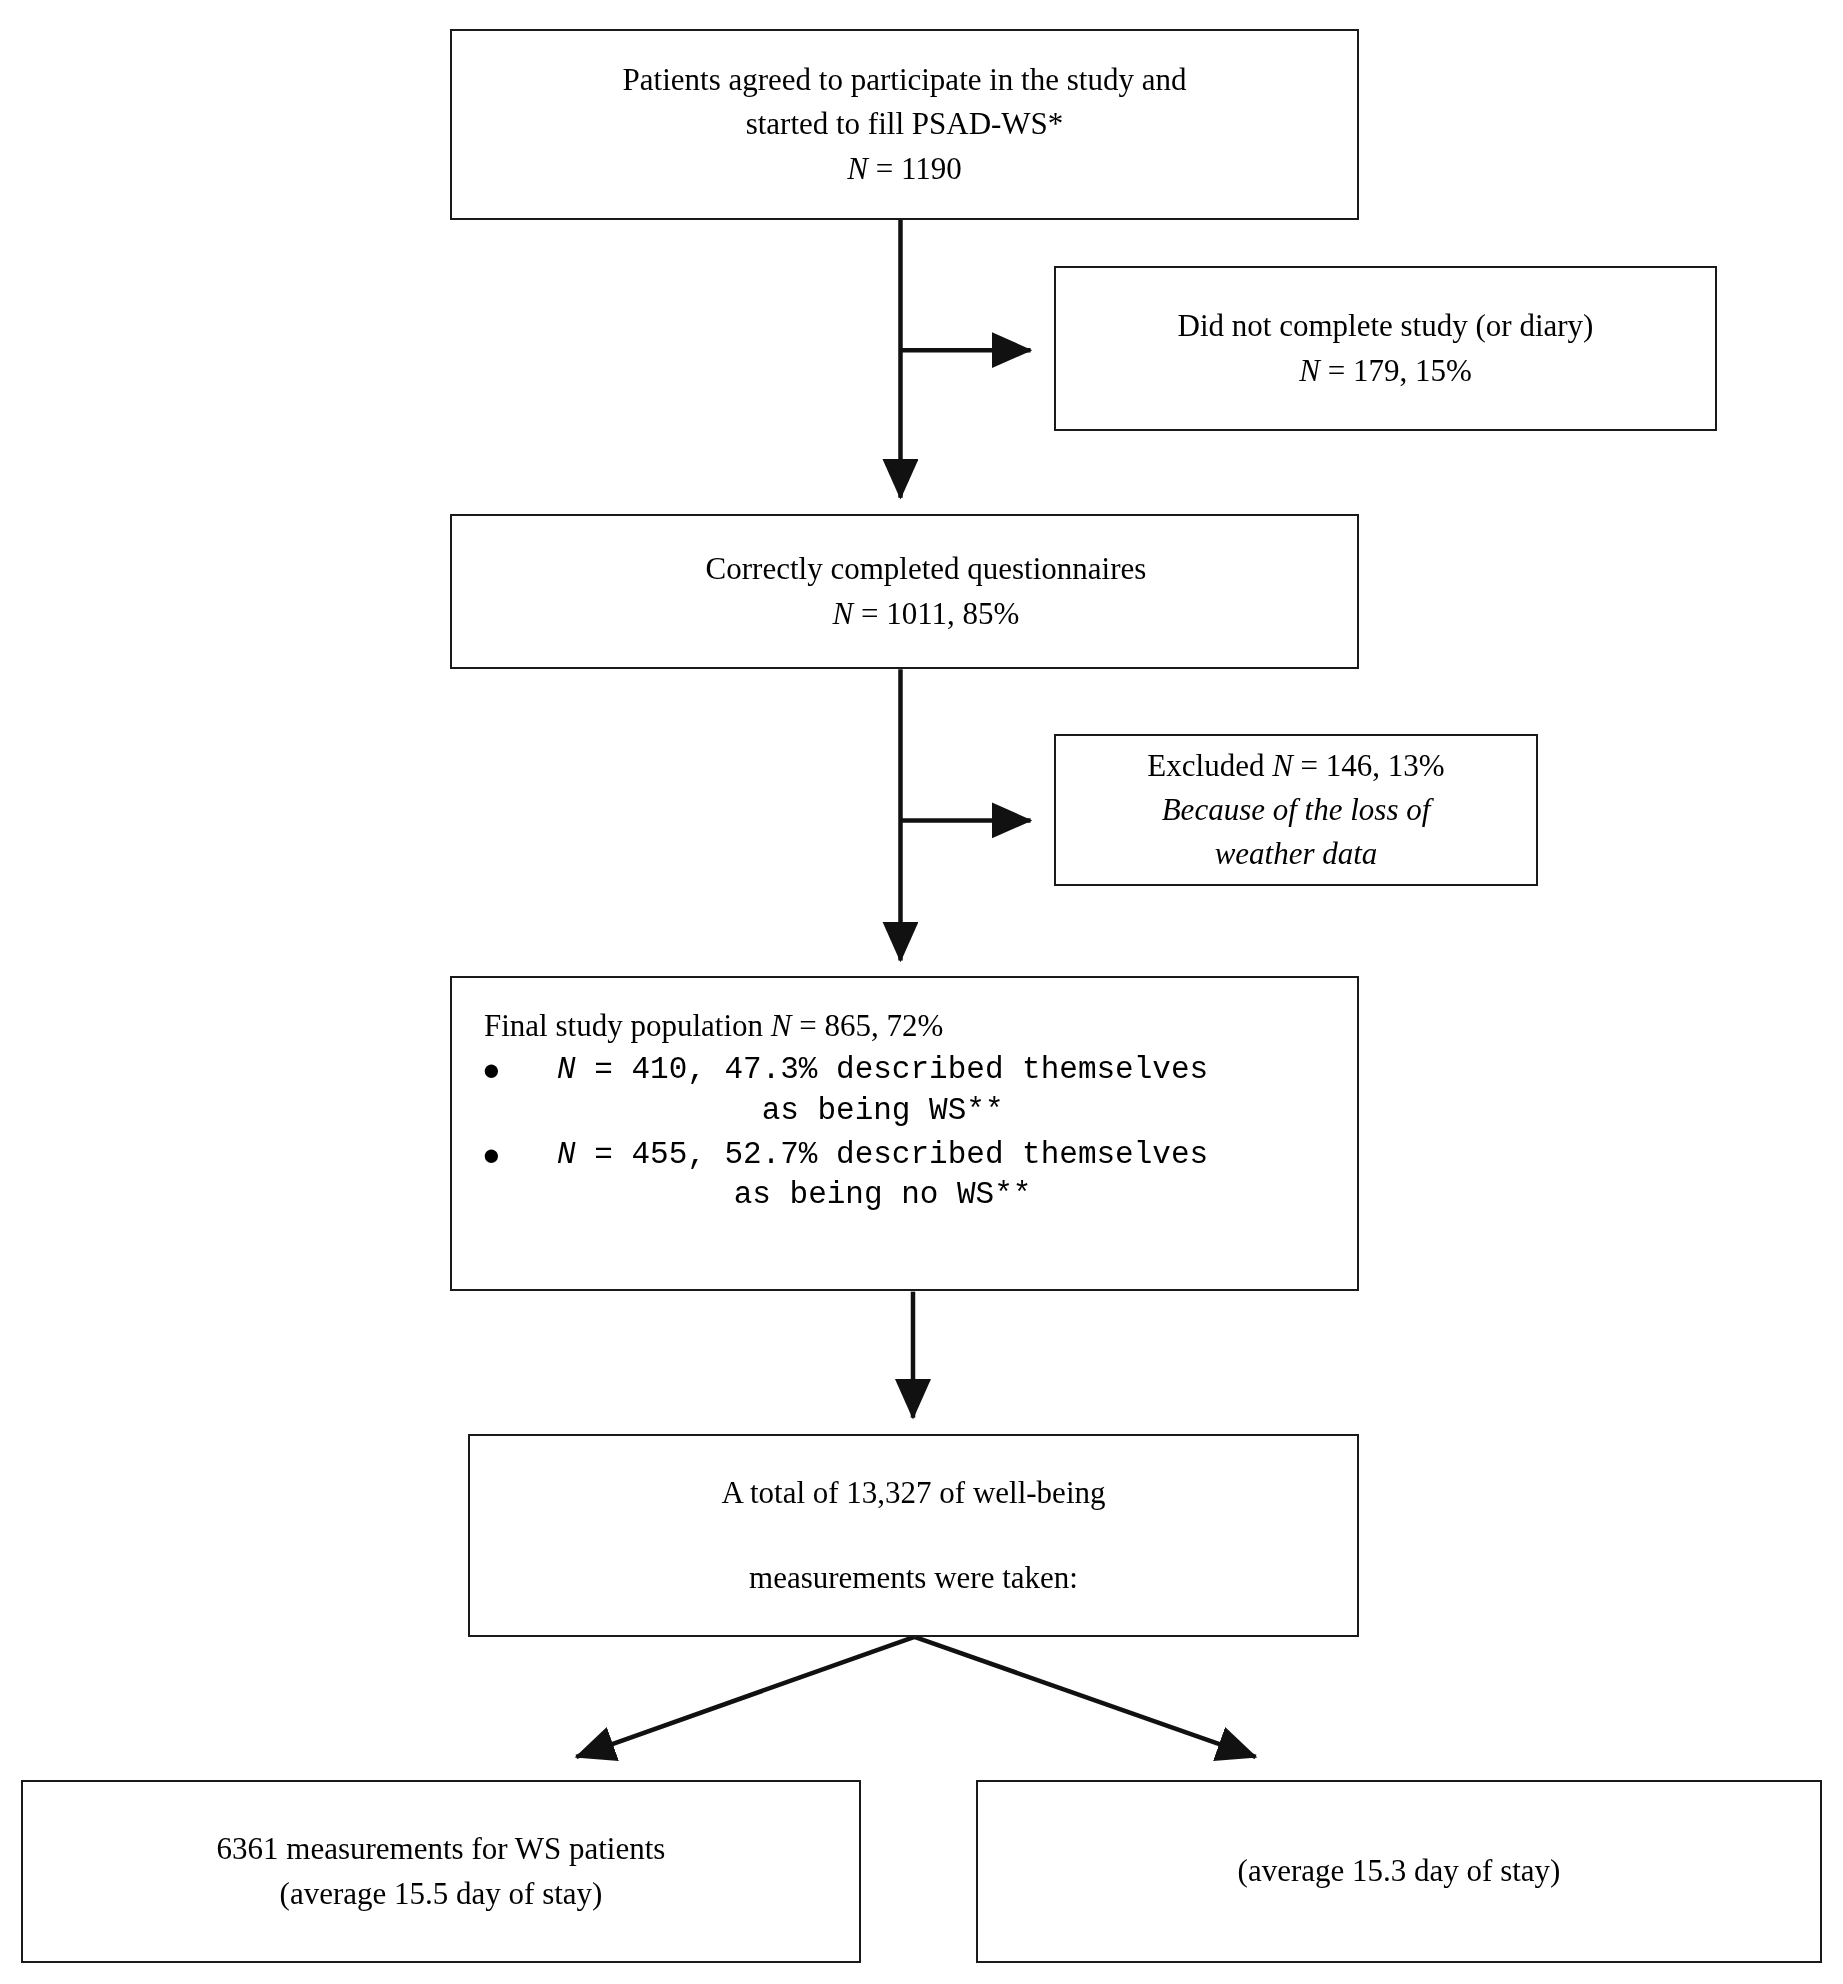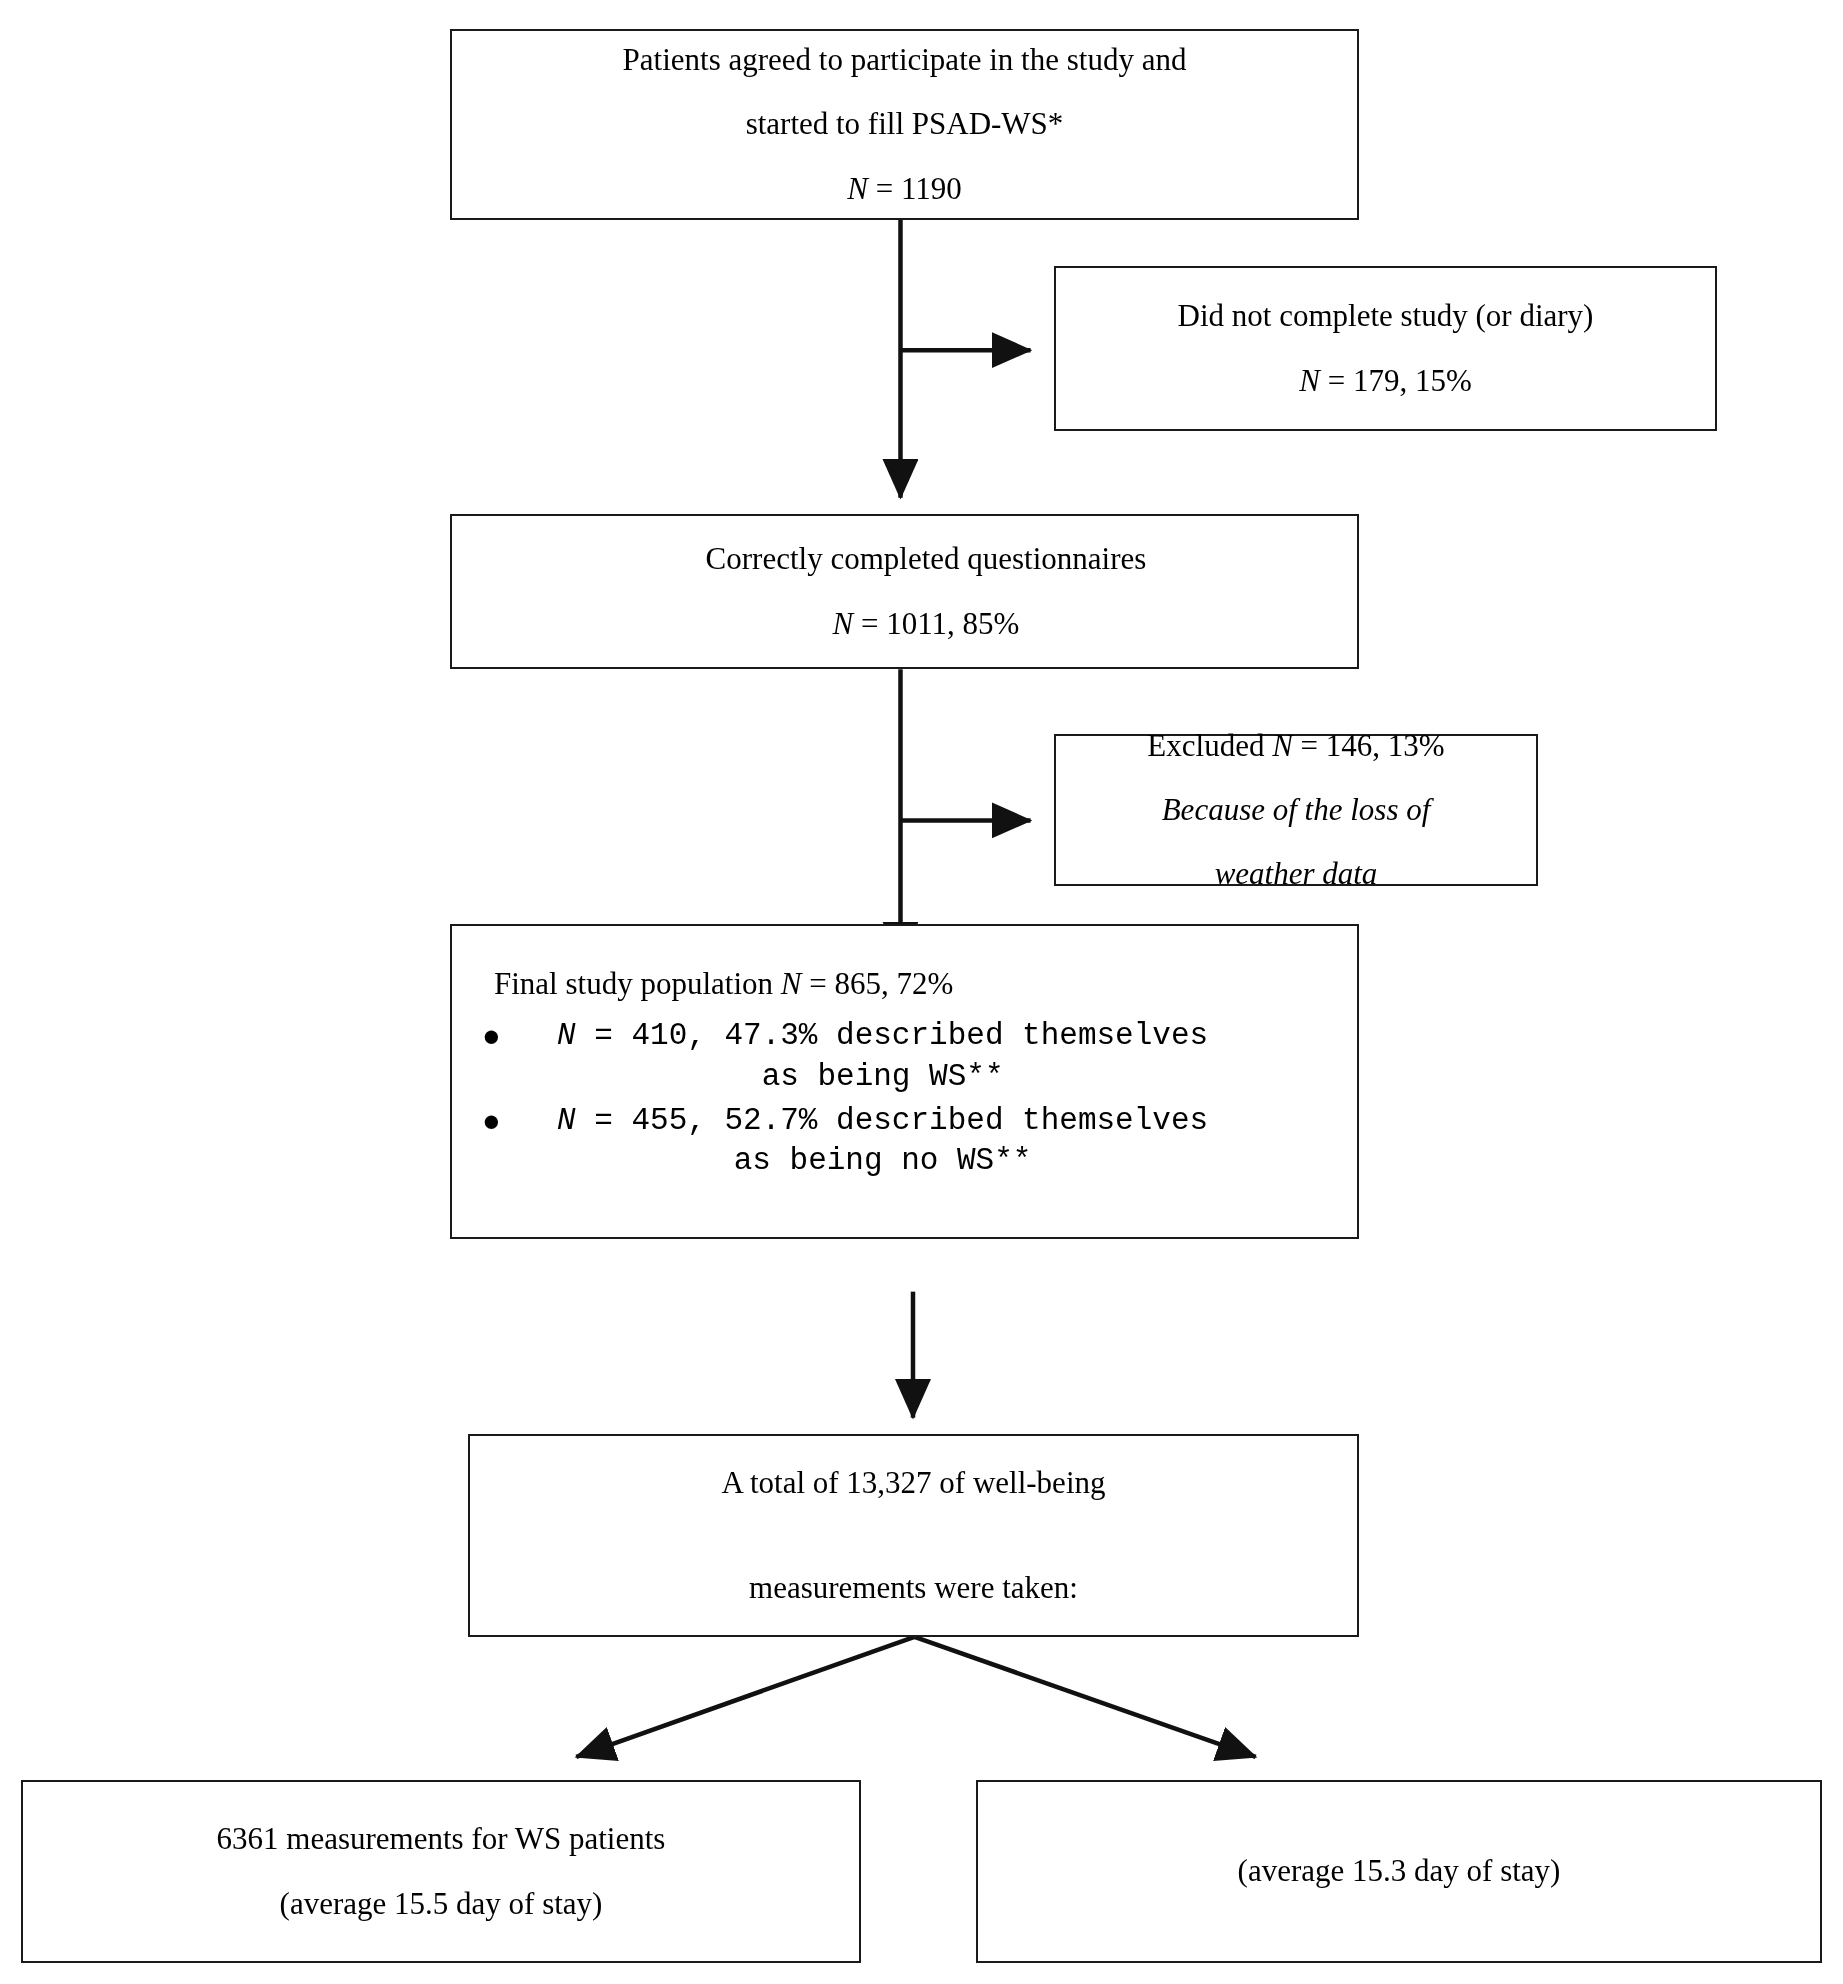--- a/index.html
+++ b/index.html
@@ -39,36 +39,36 @@
     line-height: 1.30;
     font-size: 31px;
     z-index: 2;
   }
   .node.left-align {
     align-items: flex-start;
     text-align: left;
     justify-content: flex-start;
   }
   .node p {
-    margin: 12px;
+    margin: 2px;
     padding: 0;
     white-space: nowrap;
   }
   .ital-n {
     font-style: italic;
   }
   .italic-line {
     font-style: italic;
   }
   
   #node-enrolled   { left: 450px;  top: 29px;   width: 909px; height: 191px; }
   #node-dropout    { left: 1054px; top: 266px;  width: 663px; height: 165px; }
   #node-completed  { left: 450px;  top: 514px; width: 909px; height: 155px; padding-left: 43px; }
   #node-excluded   { left: 1054px; top: 734px; width: 484px;  height: 152px; }
-  #node-final      { left: 450px;  top: 924px; width: 909px; height: 315px; }
+  #node-final      { left: 450px;  top: 976px; width: 909px; height: 315px; }
   #node-total      { left: 468px;  top: 1434px; width: 891px; height: 203px; gap: 40px; }
   #node-ws         { left: 21px;   top: 1780px; width: 840px; height: 183px; }
   #node-nows       { left: 976px; top: 1780px; width: 846px; height: 183px; }
 
   
   .final-inner {
     padding: 26px 0 0 30px;
     font-size: 31px;
     line-height: 1.30;
   }

